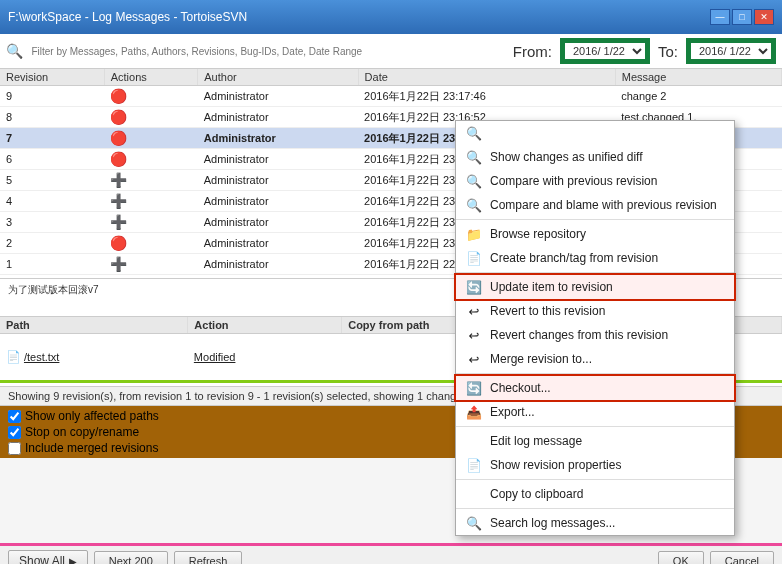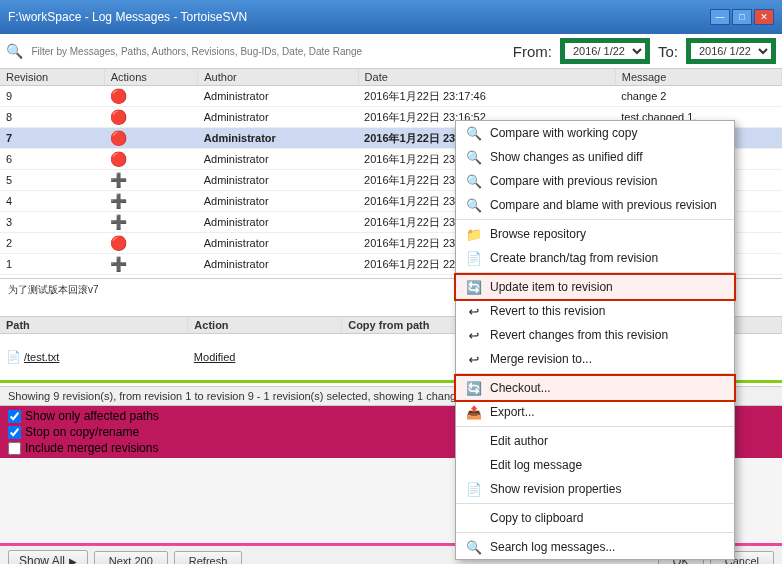--- a/index.html
+++ b/index.html
@@ -139,21 +139,21 @@
     .status-bar {
       background: #f0f0f0;
       padding: 3px 8px;
       font-size: 11px;
       color: #333;
       border-bottom: 1px solid #ccc;
     }
 
     
     .checkboxes {
-      background: #be185d;
+      background: #a16207;
       padding: 3px 8px;
       display: flex;
       flex-direction: column;
       gap: 2px;
     }
     .checkbox-row {
       display: flex;
       align-items: center;
       gap: 4px;
       font-size: 11px;
@@ -377,21 +377,20 @@
     <div style="flex:1"></div>
     <button class="btn">OK</button>
     <button class="btn">Cancel</button>
   </div>
 
 </div>
 
 <div class="context-menu" id="context-menu">
 <div class="ctx-item">
       <span class="ctx-icon">🔍</span>
-      <span>Compare with working copy</span>
     </div>
     <div class="ctx-item">
       <span class="ctx-icon">🔍</span>
       <span>Show changes as unified diff</span>
     </div>
     <div class="ctx-item">
       <span class="ctx-icon">🔍</span>
       <span>Compare with previous revision</span>
     </div>
     <div class="ctx-item">
@@ -429,24 +428,20 @@
       <span class="ctx-icon">🔄</span>
       <span>Checkout...</span>
     </div>
     <div class="ctx-item">
       <span class="ctx-icon">📤</span>
       <span>Export...</span>
     </div>
     <hr class="ctx-separator">
     <div class="ctx-item">
       <span class="ctx-icon"></span>
-      <span>Edit author</span>
-    </div>
-    <div class="ctx-item">
-      <span class="ctx-icon"></span>
       <span>Edit log message</span>
     </div>
     <div class="ctx-item">
       <span class="ctx-icon">📄</span>
       <span>Show revision properties</span>
     </div>
     <hr class="ctx-separator">
     <div class="ctx-item">
       <span class="ctx-icon"></span>
       <span>Copy to clipboard</span>

